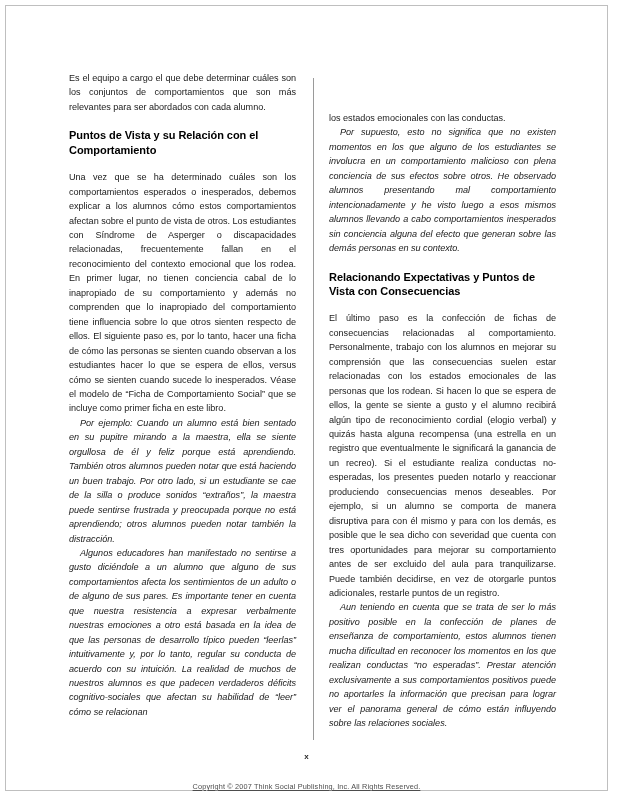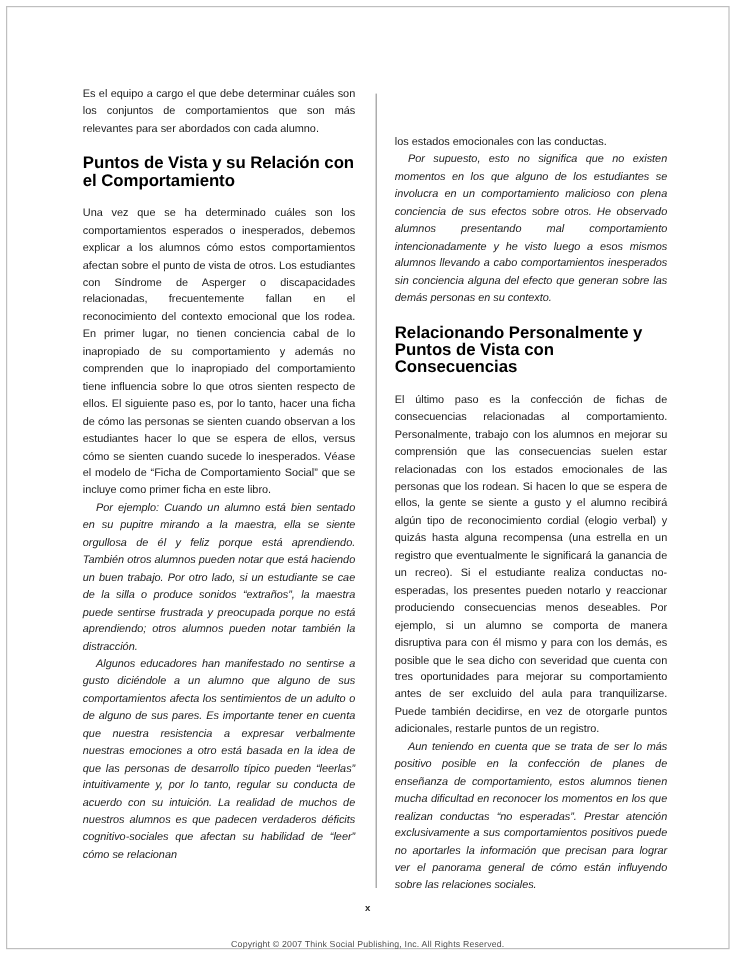--- a/index.html
+++ b/index.html
@@ -56,21 +56,21 @@
     color: #1a1a1a;
     letter-spacing: -0.02px;
     -webkit-font-smoothing: antialiased;
   }
   p.body-text.indent {
     text-indent: 11px;
     font-style: italic;
   }
   h2.section-heading {
     margin: 0;
-    font-size: 14px;
+    font-size: 11px;
     line-height: 14.4px;
     font-weight: bold;
     color: #000000;
     text-align: left;
     letter-spacing: -0.05px;
   }
   .gap-before-heading { height: 14px; }
   .gap-after-heading  { height: 13px; }
 
   .page-number {
@@ -86,20 +86,21 @@
   }
   .footer-copyright {
     position: absolute;
     left: 0;
     right: 0;
     top: 776px;
     text-align: center;
     font-size: 7.3px;
     color: #4d4d4d;
     letter-spacing: 0.15px;
+    text-decoration: underline;
   }
 </style>
 </head>
 <body>
 
 <div class="page">
 
   <div class="content">
 
     <div class="divider"></div>
@@ -111,21 +112,21 @@
       <div class="gap-after-heading"></div>
       <p class="body-text">Una vez que se ha determinado cuáles son los comportamientos esperados o inesperados, debemos explicar a los alumnos cómo estos comportamientos afectan sobre el punto de vista de otros. Los estudiantes con Síndrome de Asperger o discapacidades relacionadas, frecuentemente fallan en el reconocimiento del contexto emocional que los rodea. En primer lugar, no tienen conciencia cabal de lo inapropiado de su comportamiento y además no comprenden que lo inapropiado del comportamiento tiene influencia sobre lo que otros sienten respecto de ellos. El siguiente paso es, por lo tanto, hacer una ficha de cómo las personas se sienten cuando observan a los estudiantes hacer lo que se espera de ellos, versus cómo se sienten cuando sucede lo inesperados. Véase el modelo de “Ficha de Comportamiento Social” que se incluye como primer ficha en este libro.</p>
       <p class="body-text indent">Por ejemplo: Cuando un alumno está bien sentado en su pupitre mirando a la maestra, ella se siente orgullosa de él y feliz porque está aprendiendo. También otros alumnos pueden notar que está haciendo un buen trabajo. Por otro lado, si un estudiante se cae de la silla o produce sonidos “extraños”, la maestra puede sentirse frustrada y preocupada porque no está aprendiendo; otros alumnos pueden notar también la distracción.</p>
       <p class="body-text indent">Algunos educadores han manifestado no sentirse a gusto diciéndole a un alumno que alguno de sus comportamientos afecta los sentimientos de un adulto o de alguno de sus pares. Es importante tener en cuenta que nuestra resistencia a expresar verbalmente nuestras emociones a otro está basada en la idea de que las personas de desarrollo típico pueden “leerlas” intuitivamente y, por lo tanto, regular su conducta de acuerdo con su intuición. La realidad de muchos de nuestros alumnos es que padecen verdaderos déficits cognitivo-sociales que afectan su habilidad de “leer” cómo se relacionan</p>
     </div>
 
     <div class="col col-right">
       <p class="body-text">los estados emocionales con las conductas.</p>
       <p class="body-text indent">Por supuesto, esto no significa que no existen momentos en los que alguno de los estudiantes se involucra en un comportamiento malicioso con plena conciencia de sus efectos sobre otros. He observado alumnos presentando mal comportamiento intencionadamente y he visto luego a esos mismos alumnos llevando a cabo comportamientos inesperados sin conciencia alguna del efecto que generan sobre las demás personas en su contexto.</p>
       <div class="gap-before-heading"></div>
-      <h2 class="section-heading">Relacionando Personalmente y Puntos de Vista con Consecuencias</h2>
+      <h2 class="section-heading">Relacionando Expectativas y Puntos de Vista con Consecuencias</h2>
       <div class="gap-after-heading"></div>
       <p class="body-text">El último paso es la confección de fichas de consecuencias relacionadas al comportamiento. Personalmente, trabajo con los alumnos en mejorar su comprensión que las consecuencias suelen estar relacionadas con los estados emocionales de las personas que los rodean. Si hacen lo que se espera de ellos, la gente se siente a gusto y el alumno recibirá algún tipo de reconocimiento cordial (elogio verbal) y quizás hasta alguna recompensa (una estrella en un registro que eventualmente le significará la ganancia de un recreo). Si el estudiante realiza conductas no-esperadas, los presentes pueden notarlo y reaccionar produciendo consecuencias menos deseables. Por ejemplo, si un alumno se comporta de manera disruptiva para con él mismo y para con los demás, es posible que le sea dicho con severidad que cuenta con tres oportunidades para mejorar su comportamiento antes de ser excluido del aula para tranquilizarse. Puede también decidirse, en vez de otorgarle puntos adicionales, restarle puntos de un registro.</p>
       <p class="body-text indent">Aun teniendo en cuenta que se trata de ser lo más positivo posible en la confección de planes de enseñanza de comportamiento, estos alumnos tienen mucha dificultad en reconocer los momentos en los que realizan conductas “no esperadas”. Prestar atención exclusivamente a sus comportamientos positivos puede no aportarles la información que precisan para lograr ver el panorama general de cómo están influyendo sobre las relaciones sociales.</p>
     </div>
 
   </div>
 
   <div class="page-number">x</div>
   <div class="footer-copyright">Copyright © 2007 Think Social Publishing, Inc. All Rights Reserved.</div>
 

